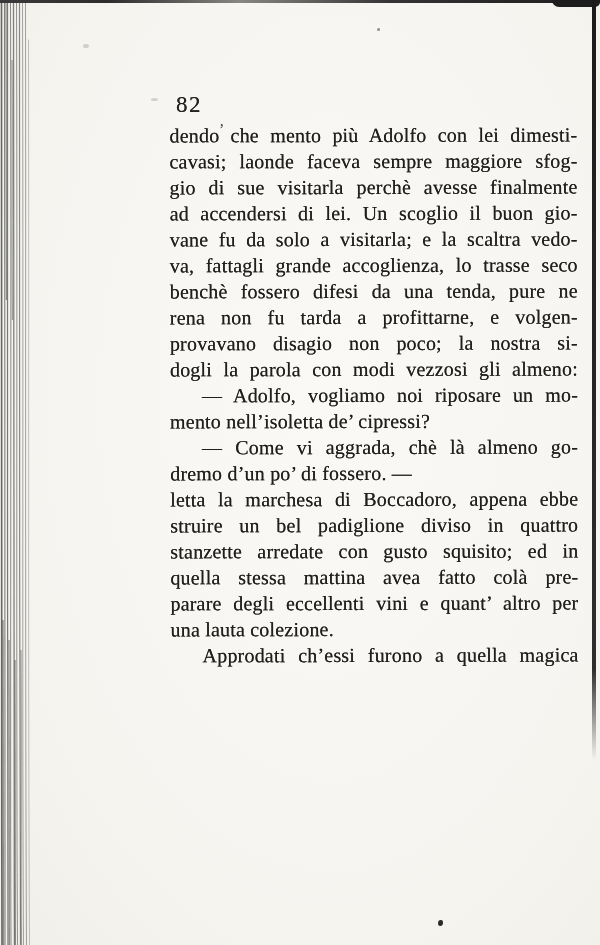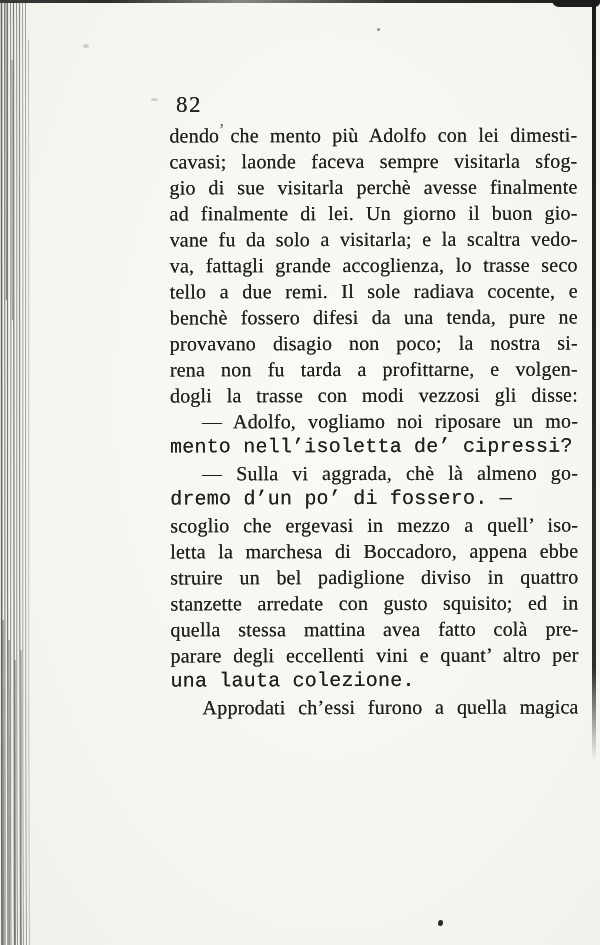--- a/index.html
+++ b/index.html
@@ -36,21 +36,21 @@
   }
   .text-block {
     position: absolute; left: 170px; top: 122px; width: 408px;
     color: #201f1d;
     font-size: 20px; line-height: 26px;
     letter-spacing: 0.2px;
     text-shadow: 0 0 0.5px rgba(32,31,29,0.85);
     transform: rotate(-0.12deg);
   }
   .ln { height: 26px; text-align: justify; text-align-last: justify; }
-  .ln.s { text-align-last: left; font-family: Liberation Mono, monospace; }
+  .ln.s { text-align-last: left; }
   .ln.i { padding-left: 32px; }
   .ink-mark {
     position: absolute; left: 219px; top: 121px;
     font-size: 16px; color: #2a2927; opacity: 0.85;
   }
   .speck { position: absolute; background: #2a2a2a; border-radius: 60% 40% 55% 45%; }
   .speck-1 { left: 438px; top: 920px; width: 5px; height: 6px; }
   .speck-2 { left: 377px; top: 28px; width: 3px; height: 3px; opacity: 0.5; }
   .speck-3 { left: 83px; top: 44px; width: 6px; height: 4px; opacity: 0.18; border-radius: 50%; }
   .speck-4 { left: 151px; top: 98px; width: 7px; height: 3px; opacity: 0.18; border-radius: 50%; }
@@ -88,35 +88,33 @@
 <div class="top-edge"></div>
 <div class="top-right-blotch"></div>
 <div class="right-edge"></div>
 
 <div class="page-number">82</div>
 
 <span class="ink-mark">’</span>
 
 <div class="text-block">
   <div class="ln">dendo che mento più Adolfo con lei dimesti-</div>
-  <div class="ln">cavasi; laonde faceva sempre visitarla sfog-</div>
+  <div class="ln">cavasi; laonde faceva sempre maggiore sfog-</div>
   <div class="ln">gio di sue visitarla perchè avesse finalmente</div>
-  <div class="ln">ad finalmente di lei. Un giorno il buon gio-</div>
+  <div class="ln">ad accendersi di lei. Un scoglio il buon gio-</div>
   <div class="ln">vane fu da solo a visitarla; e la scaltra vedo-</div>
   <div class="ln">va, fattagli grande accoglienza, lo trasse seco</div>
-  <div class="ln">tello a due remi. Il sole radiava cocente, e</div>
   <div class="ln">benchè fossero difesi da una tenda, pure ne</div>
+  <div class="ln">rena non fu tarda a profittarne, e volgen-</div>
   <div class="ln">provavano disagio non poco; la nostra si-</div>
-  <div class="ln">rena non fu tarda a profittarne, e volgen-</div>
-  <div class="ln">dogli la trasse con modi vezzosi gli disse:</div>
+  <div class="ln">dogli la parola con modi vezzosi gli almeno:</div>
   <div class="ln i">— Adolfo, vogliamo noi riposare un mo-</div>
   <div class="ln s">mento nell’isoletta de’ cipressi?</div>
-  <div class="ln i">— Sulla vi aggrada, chè là almeno go-</div>
+  <div class="ln i">— Come vi aggrada, chè là almeno go-</div>
   <div class="ln s">dremo d’un po’ di fossero. —</div>
-  <div class="ln">scoglio che ergevasi in mezzo a quell’ iso-</div>
   <div class="ln">letta la marchesa di Boccadoro, appena ebbe</div>
   <div class="ln">struire un bel padiglione diviso in quattro</div>
   <div class="ln">stanzette arredate con gusto squisito; ed in</div>
   <div class="ln">quella stessa mattina avea fatto colà pre-</div>
   <div class="ln">parare degli eccellenti vini e quant’ altro per</div>
   <div class="ln s">una lauta colezione.</div>
   <div class="ln i">Approdati ch’essi furono a quella magica</div>
 </div>
 
 <div class="speck speck-1"></div>

